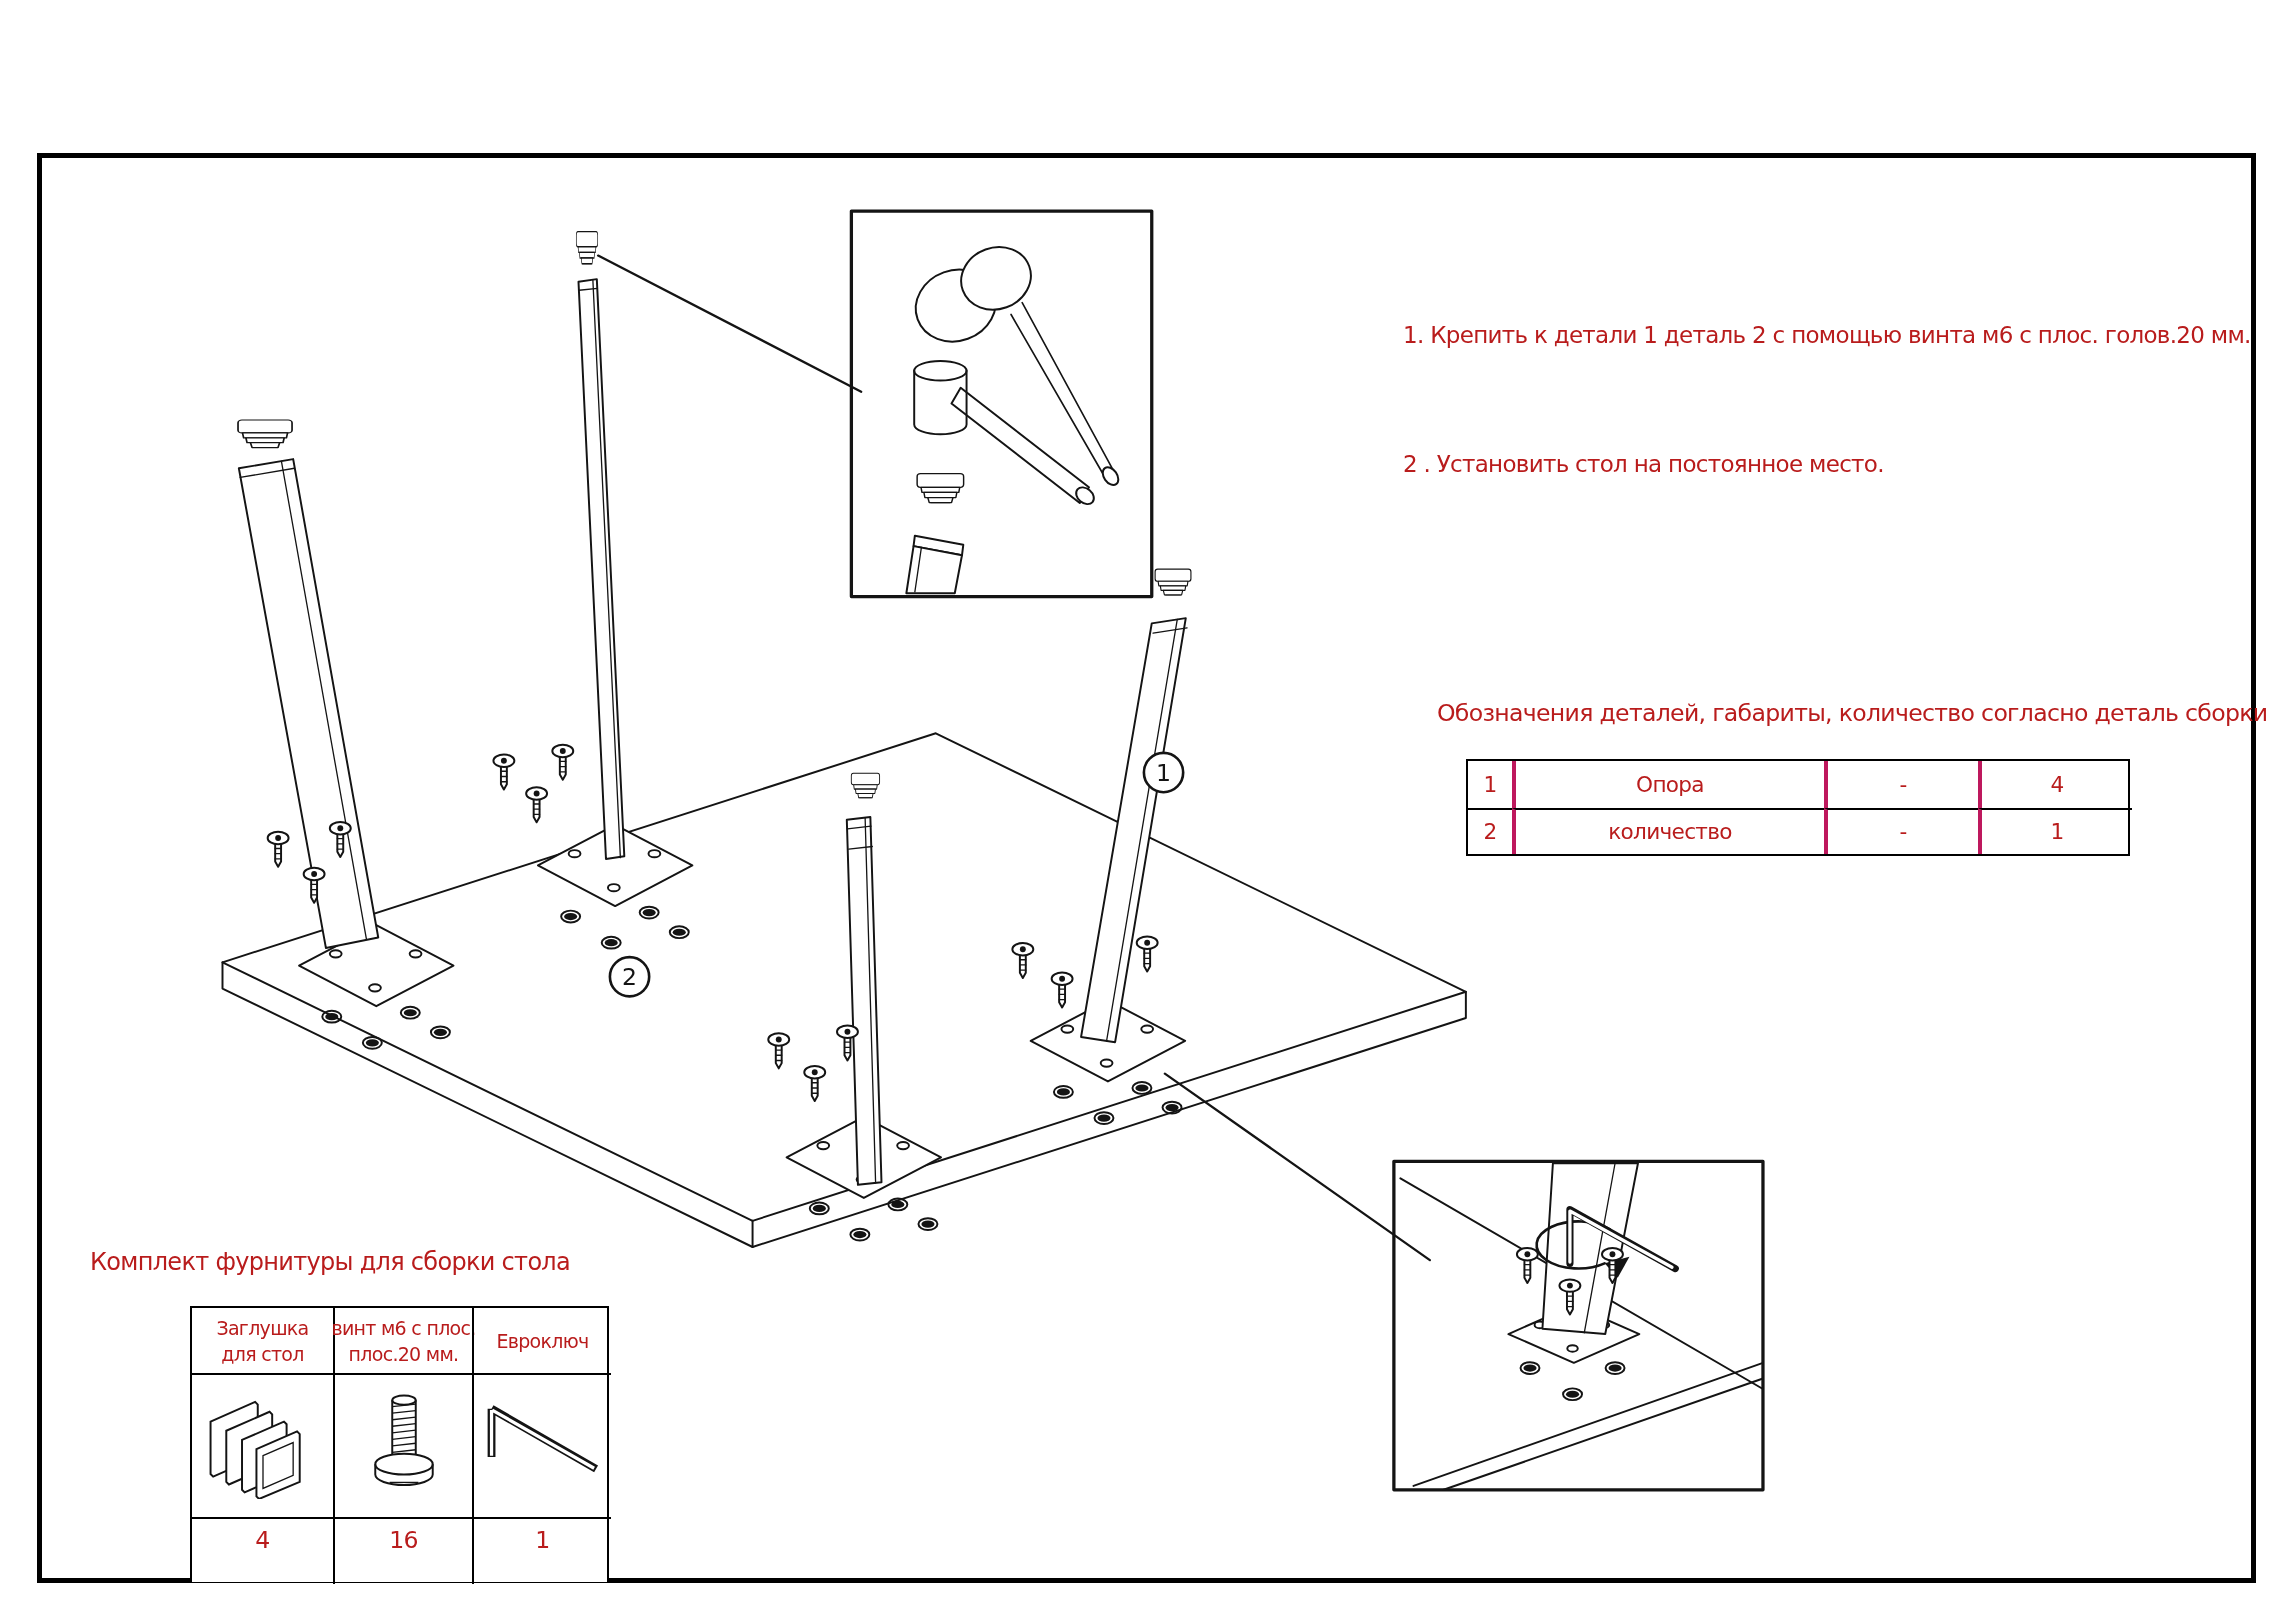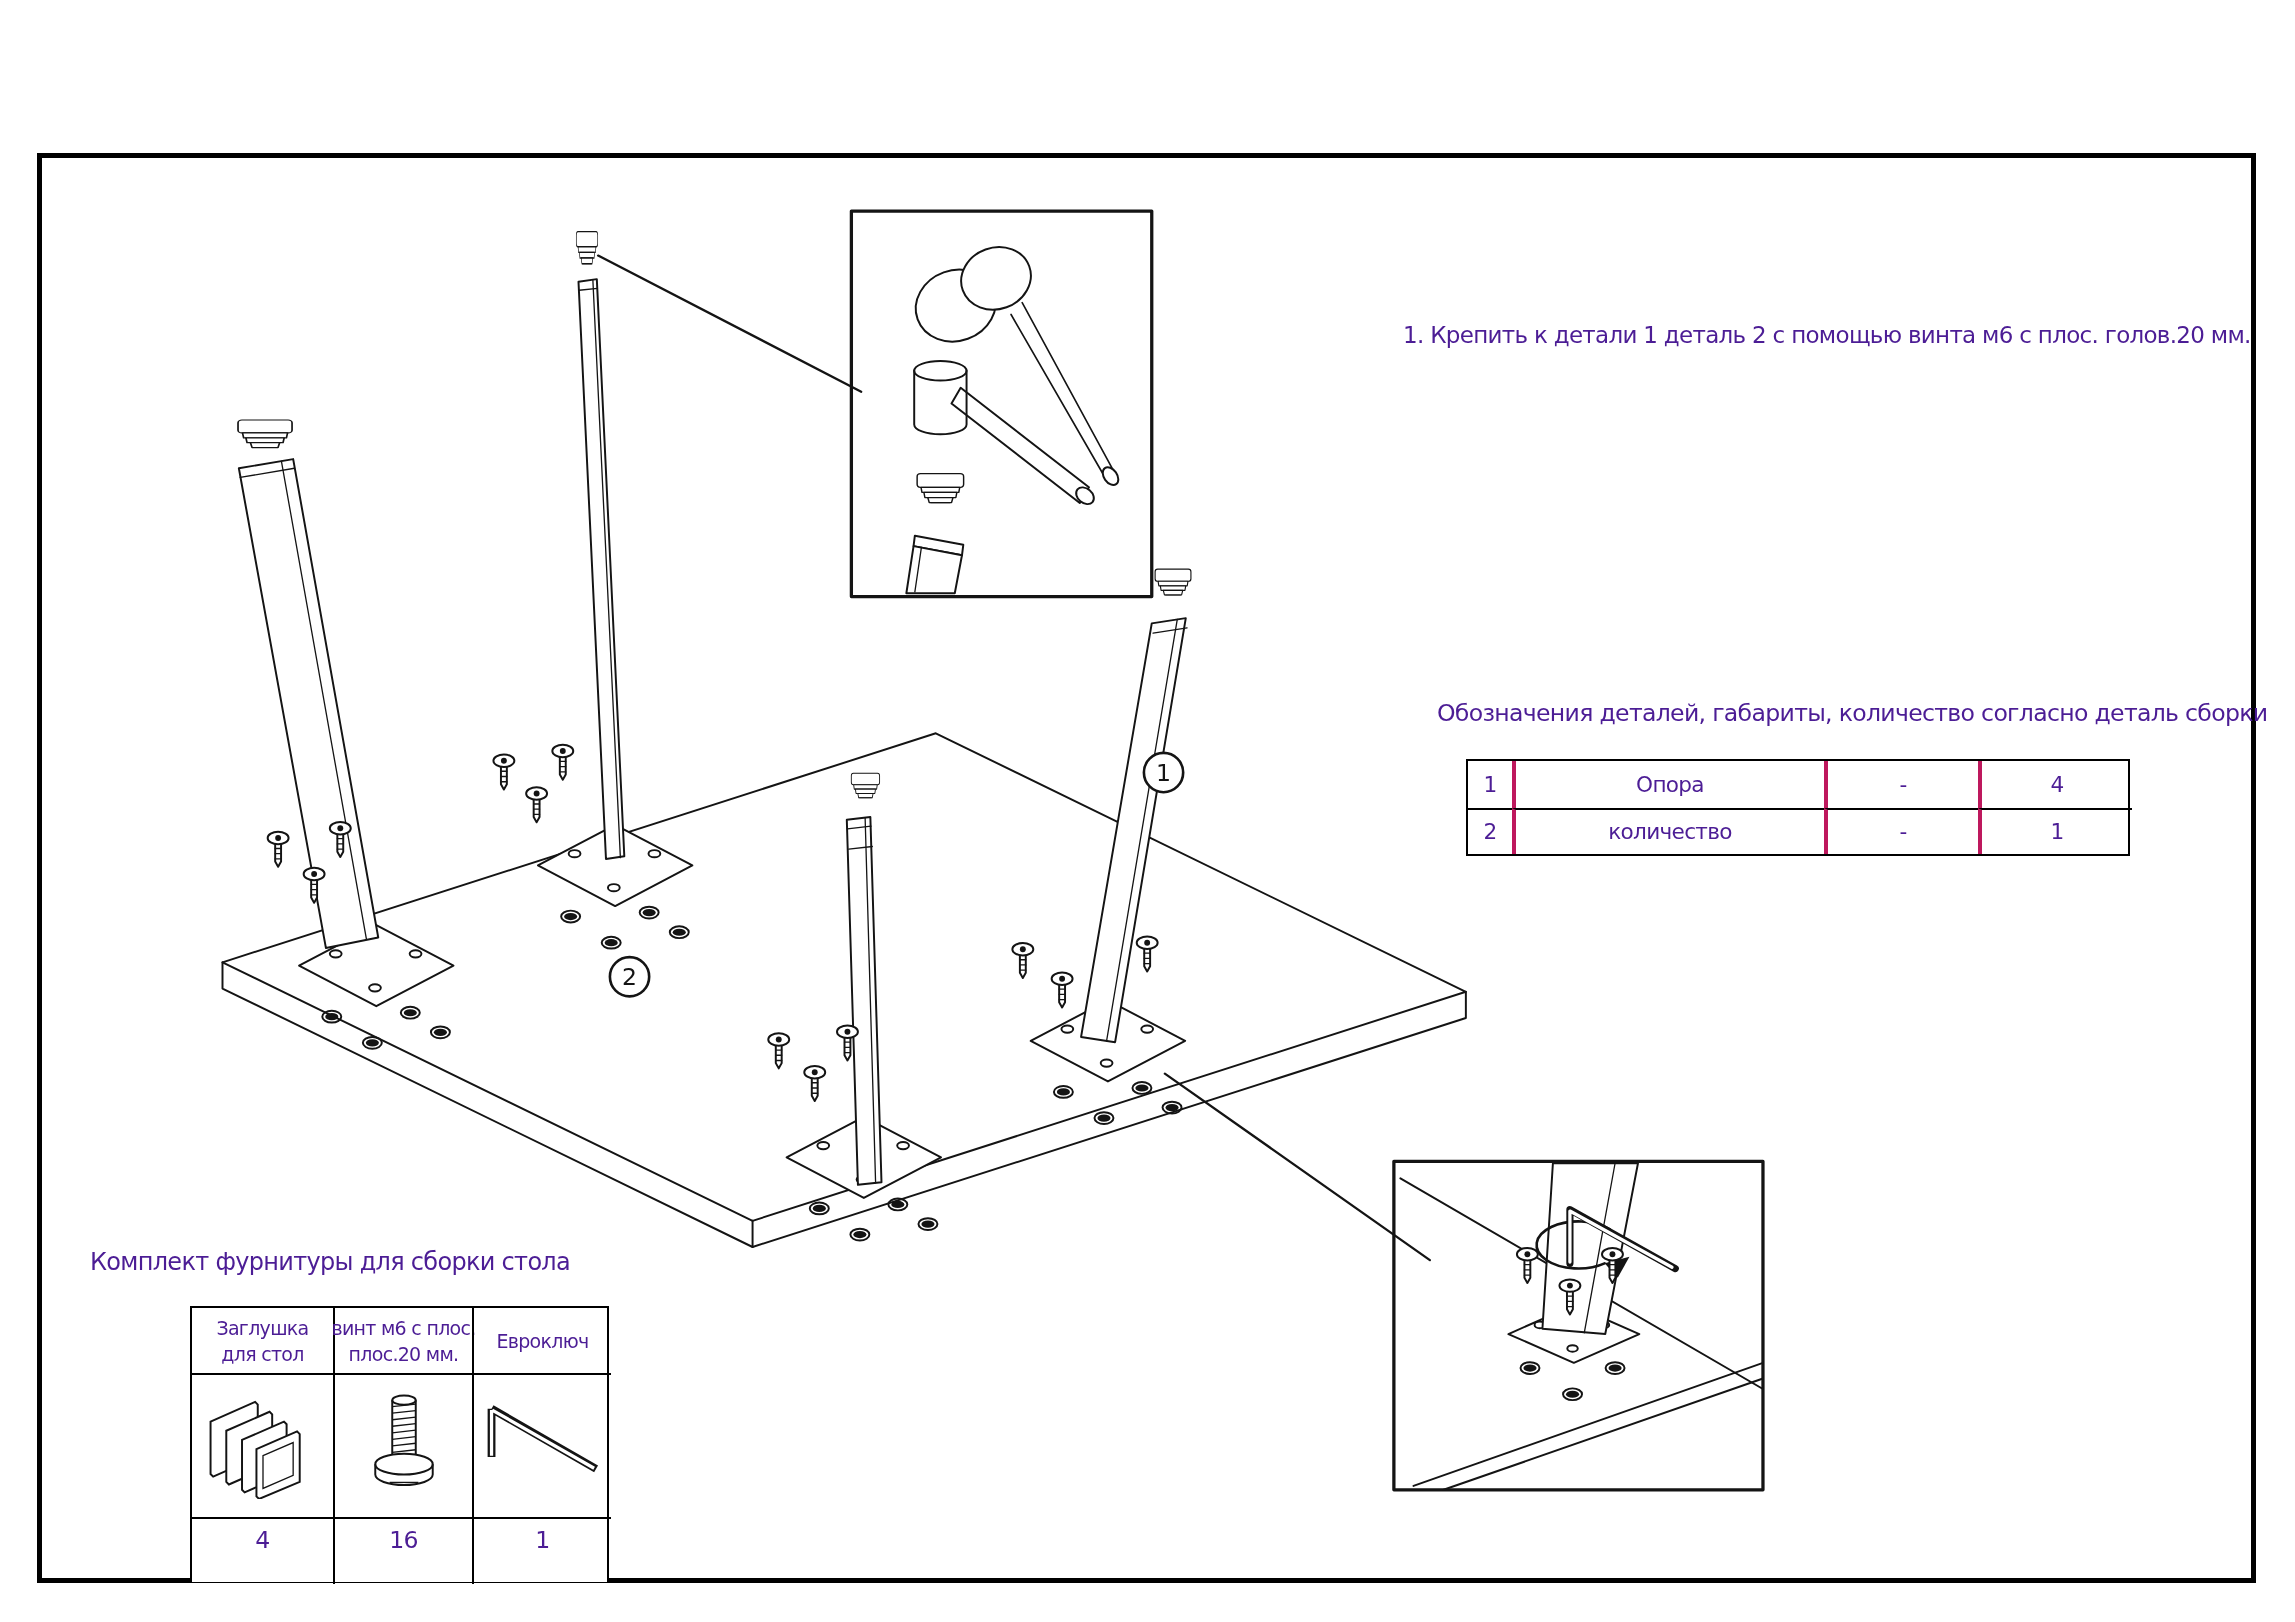--- a/index.html
+++ b/index.html
@@ -1,21 +1,21 @@
 <!DOCTYPE html>
 <html style="font-size:10.5px"><head>
 <meta charset="utf-8">
 <style>
   html,body{margin:0;padding:0;background:#fff;}
   .page{position:relative;width:2295px;height:1623px;background:#ffffff;overflow:hidden;
         font-family:"DejaVu Sans",sans-serif;color:#121212;}
   .frame{position:absolute;left:37px;top:153px;width:2219px;height:1430px;
          border:5.2px solid #000;box-sizing:border-box;}
   .drawing{position:absolute;left:0;top:0;width:2295px;height:1623px;}
-  .tech{letter-spacing:-0.7px;white-space:pre;color:#4c1d95;}
+  .tech{letter-spacing:-0.7px;white-space:pre;color:#b91c1c;}
   .instructions{position:absolute;left:1403px;top:228px;font-size:23px;line-height:43px;}
   .parts-title{position:absolute;left:1437px;top:699px;font-size:23.6px;}
   .parts-table{position:absolute;left:1466px;top:759px;width:664px;height:97px;
                display:grid;grid-template-columns:44px 312px 154px 154px;grid-template-rows:1fr 1fr;
                border:2.6px solid #000;box-sizing:border-box;background:#fff;}
   .parts-table .cell{display:flex;align-items:center;justify-content:center;
                font-size:21.6px;letter-spacing:-0.7px;border-left:4px solid #be185d;box-sizing:border-box;}
   .parts-table .cell.c0{border-left:none;}
   .parts-table .cell.r1{border-top:2.6px solid #000;}
   .hw-title{position:absolute;left:90px;top:1248px;font-size:24px;}
@@ -200,20 +200,21 @@
     <g>
       <circle cx="962" cy="1492" r="30" fill="#fff" stroke-width="4"></circle>
       <text x="962" y="1505" text-anchor="middle" font-size="36" fill="#141414" stroke="none">2</text>
     </g>
   </svg>
 
   <div class="frame"></div>
 
   <div class="instructions tech">
     <div>1. Крепить к детали 1 деталь 2 с помощью винта м6 с плос. голов.20 мм.</div>
+    <div>2 . Установить стол на постоянное место.</div>
   </div>
 
   <div class="parts-title tech">Обозначения деталей, габариты, количество согласно деталь сборки</div>
   <div class="parts-table">
     <div class="cell c0 tech">1</div>
     <div class="cell tech">Опора</div>
     <div class="cell tech">-</div>
     <div class="cell tech">4</div>
     <div class="cell c0 r1 tech">2</div>
     <div class="cell r1 tech">количество</div>

